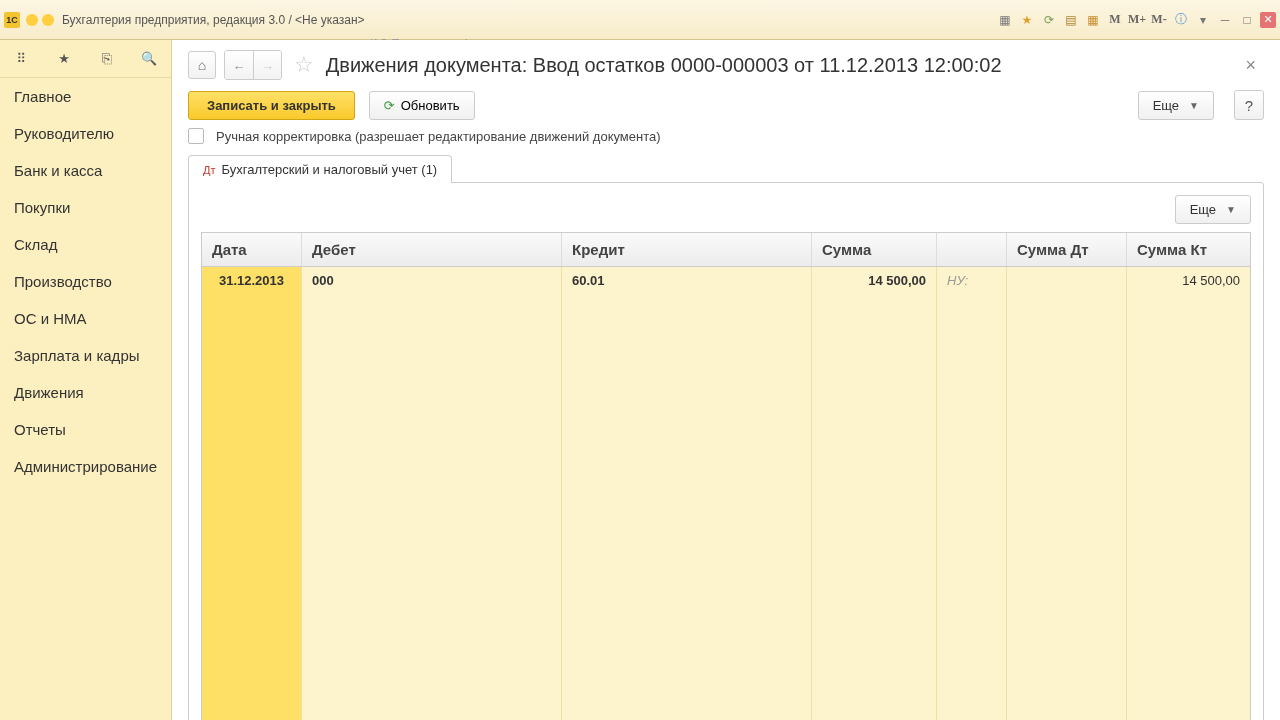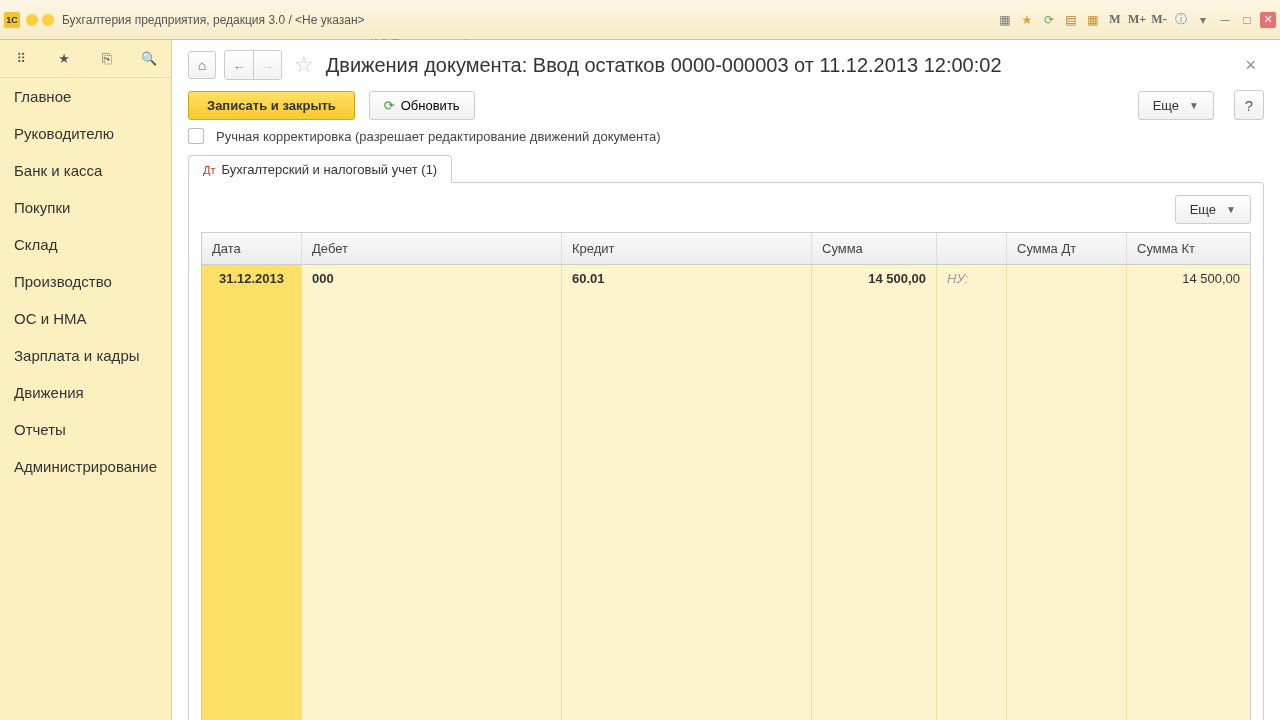--- a/index.html
+++ b/index.html
@@ -53,21 +53,21 @@
 .tab { display:inline-flex; align-items:center; gap:6px; border:1px solid #ccc; border-bottom:none; border-radius:4px 4px 0 0; padding:6px 14px; background:#fff; font-size:13px; position:relative; top:1px; }
 .tab-icon { color:#c0392b; font-size:11px; }
 
 
 .panel { margin: 0 16px 16px 16px; border:1px solid #ccc; border-radius:0 3px 3px 3px; flex:1; display:flex; flex-direction:column; padding:12px 12px 12px 12px; background:#fff; }
 .panel-toolbar { display:flex; justify-content:flex-end; margin-bottom:8px; }
 
 
 .tbl { border:1px solid #ccc; flex:1; display:flex; flex-direction:column; background:#fff; }
 .tbl-head { display:flex; background:linear-gradient(#fafafa,#ececec); border-bottom:1px solid #ccc; }
-.tbl-head .th { padding:8px 10px; font-size:13px; color:#444; border-right:1px solid #ddd; }
+.tbl-head .th { padding:8px 10px; font-size:15px; color:#444; border-right:1px solid #ddd;font-weight:bold; }
 .th:last-child { border-right:none; }
 .col-date { width:100px; }
 .col-debit { width:260px; }
 .col-credit { width:250px; }
 .col-sum { width:125px; text-align:left; }
 .col-ind { width:70px; }
 .col-dt { width:120px; }
 .col-kt { flex:1; }
 
 .tbl-body { flex:1; overflow:auto; }

